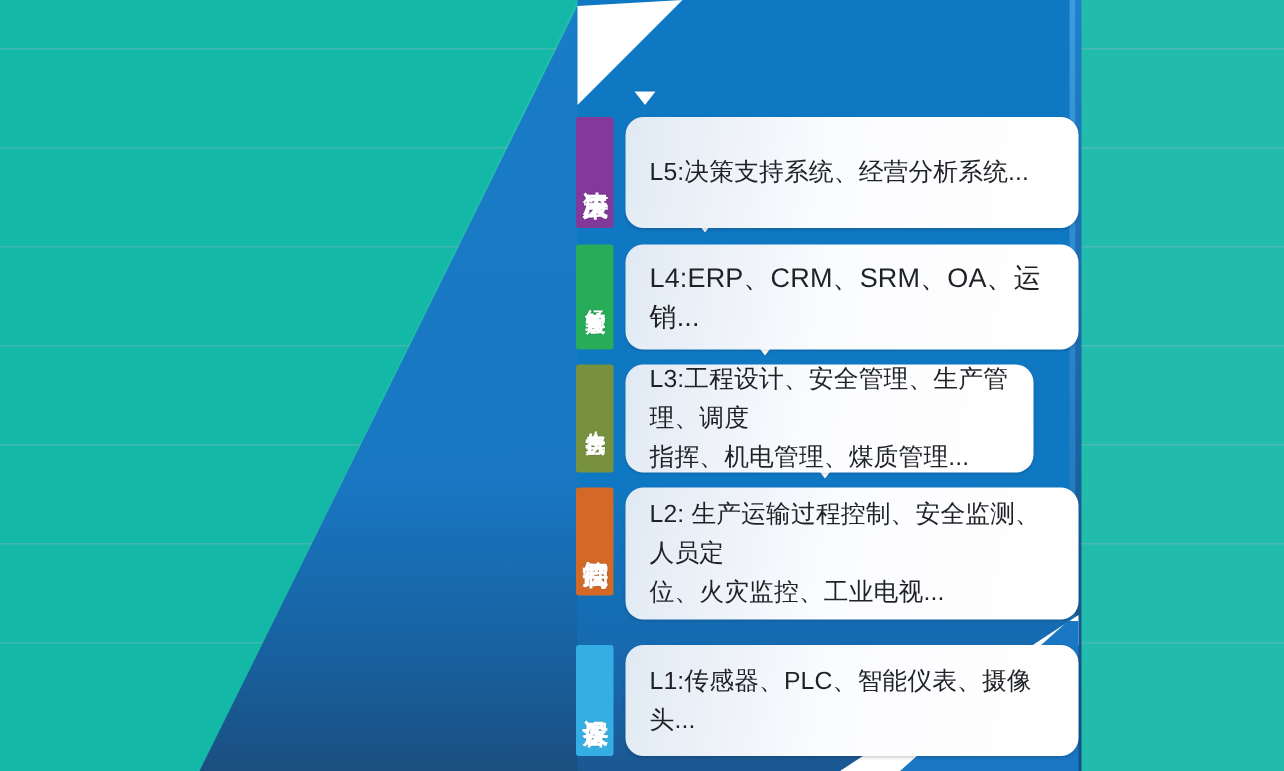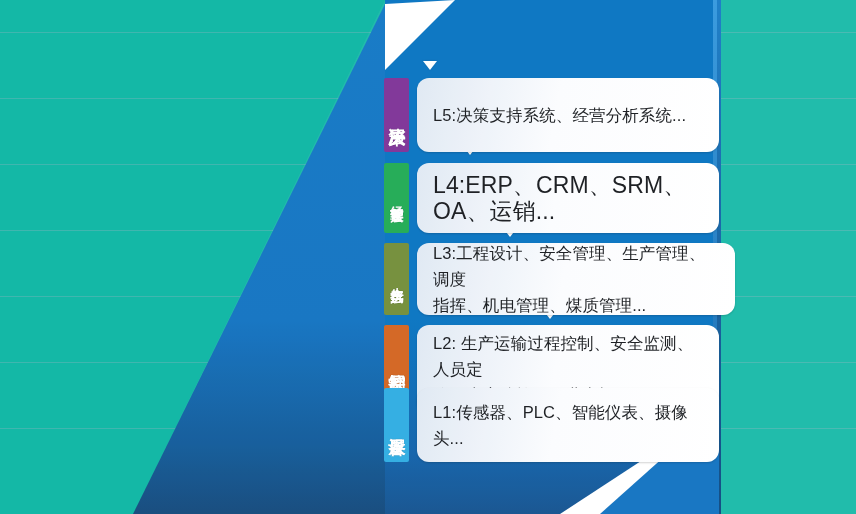--- a/index.html
+++ b/index.html
@@ -156,41 +156,41 @@
     <div class="row" style="top:78px;height:74px;">
       <div class="tag" style="left:-1px;top:0;height:74px;background:#7b2d94;">决策层</div>
       <div class="rowbox" style="left:32px;top:0;width:302px;height:74px;">
         <div class="rowtext">L5:决策支持系统、经营分析系统...</div>
       </div>
     </div>
 
     <div class="row" style="top:163px;height:70px;">
       <div class="tag small" style="left:-1px;top:0;height:70px;background:#1aa84f;">经营管理层</div>
       <div class="rowbox" style="left:32px;top:0;width:302px;height:70px;">
-        <div class="rowtext" style="font-size:23px;">L4:ERP、CRM、SRM、OA、运销...</div>
+        <div class="rowtext" style="font-size:18px;">L4:ERP、CRM、SRM、OA、运销...</div>
       </div>
     </div>
 
     <div class="row" style="top:243px;height:72px;">
       <div class="tag small" style="left:-1px;top:0;height:72px;background:#6f8b34;">生产执行层</div>
-      <div class="rowbox" style="left:32px;top:0;width:318px;height:72px;">
+      <div class="rowbox" style="left:32px;top:0;width:272px;height:72px;">
         <div class="rowtext">L3:工程设计、安全管理、生产管理、调度
 指挥、机电管理、煤质管理...</div>
       </div>
     </div>
 
     <div class="row" style="top:325px;height:72px;">
       <div class="tag" style="left:-1px;top:0;height:72px;background:#d2601a;">控制层</div>
       <div class="rowbox" style="left:32px;top:0;width:302px;height:88px;">
         <div class="rowtext">L2: 生产运输过程控制、安全监测、人员定
 位、火灾监控、工业电视...</div>
       </div>
     </div>
 
-    <div class="row" style="top:388px;height:74px;">
+    <div class="row" style="top:430px;height:74px;">
       <div class="tag" style="left:-1px;top:0;height:74px;background:#29abe2;">设备层</div>
       <div class="rowbox" style="left:32px;top:0;width:302px;height:74px;">
         <div class="rowtext">L1:传感器、PLC、智能仪表、摄像头...</div>
       </div>
     </div>
 
   </div>
 
   <svg class="sheen" viewBox="0 0 856 514">
     <polygon points="385,0 856,0 856,514 133,514" fill="rgba(255,255,255,0.06)"></polygon>

